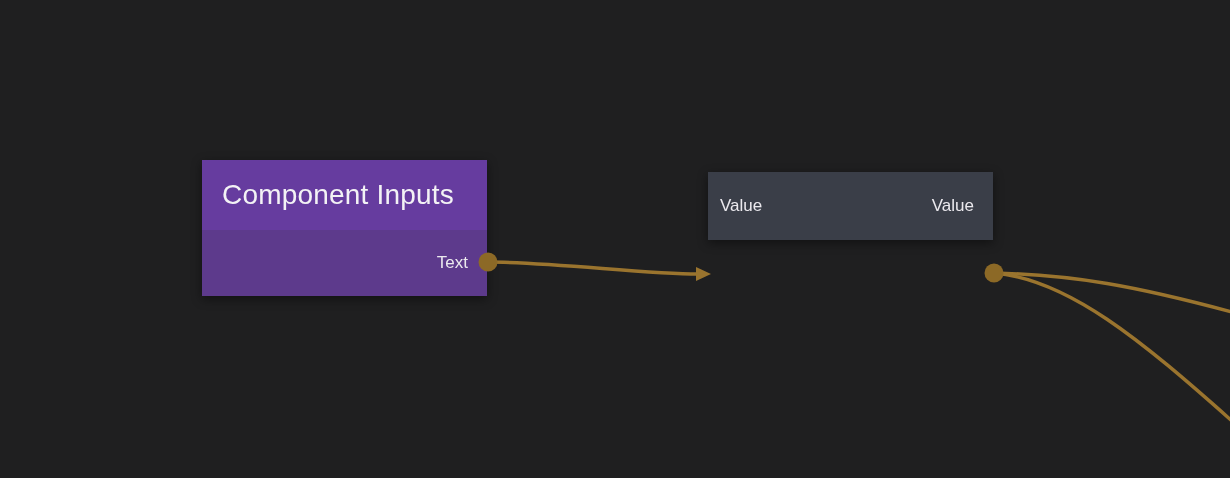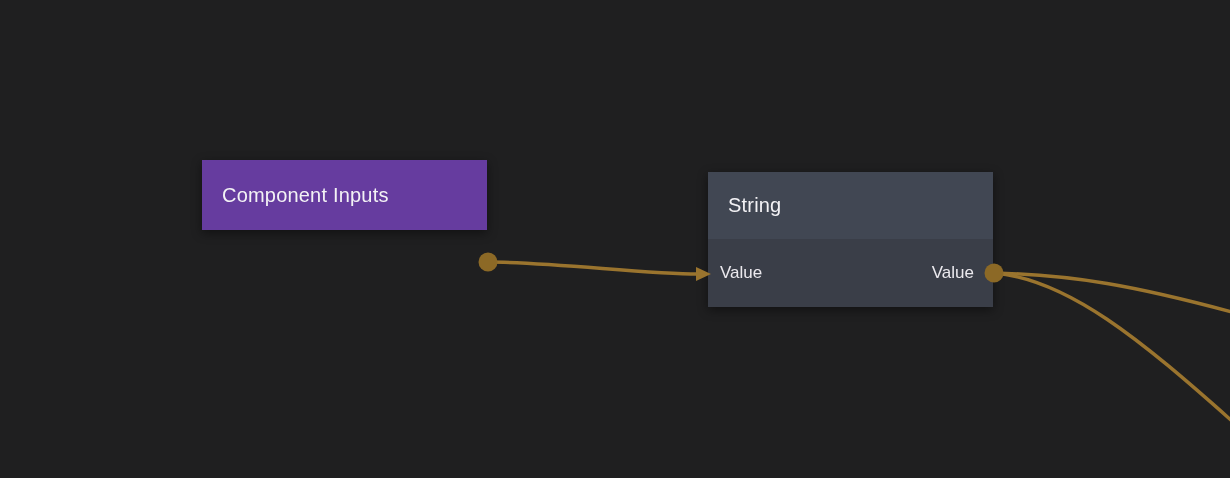--- a/index.html
+++ b/index.html
@@ -23,21 +23,21 @@
     position: absolute;
     box-shadow: 0 3px 10px rgba(0,0,0,0.45);
   }
   .node-header {
     display: flex;
     align-items: center;
     padding: 0 20px;
     box-sizing: border-box;
   }
   .node-title {
-    font-size: 20px;
+    font-size: 28px;
     letter-spacing: 0.2px;
     color: #f3f2f5;
     white-space: nowrap;
   }
   .node-body {
     display: flex;
     align-items: center;
     padding: 0 19px;
     box-sizing: border-box;
   }
@@ -78,26 +78,28 @@
 </style>
 </head>
 <body>
 
 <div class="canvas" style="background-color: rgb(31, 31, 32);">
 
   <div class="node node-component-inputs">
     <div class="node-header" style="background-color: rgb(102, 60, 159);">
       <span class="node-title">Component Inputs</span>
     </div>
+    <div class="node-body" style="background-color: rgb(93, 58, 140);">
+      <div class="port-row outputs-only">
+        <span class="port-label">Text</span>
+      </div>
+    </div>
   </div>
 
   <div class="node node-string">
-    <div class="node-header" style="background-color: rgb(65, 71, 83);">
-      <span class="node-title">String</span>
-    </div>
     <div class="node-body" style="background-color: rgb(58, 62, 72); padding-left: 12px;">
       <div class="port-row">
         <span class="port-label">Value</span>
         <span class="port-label">Value</span>
       </div>
     </div>
   </div>
 
   <svg class="wires" width="1230" height="478" viewBox="0 0 1230 478">
     <path class="wire" d="M 488 262 C 552 262, 645 274, 698 274" stroke="#9a742e"></path>

